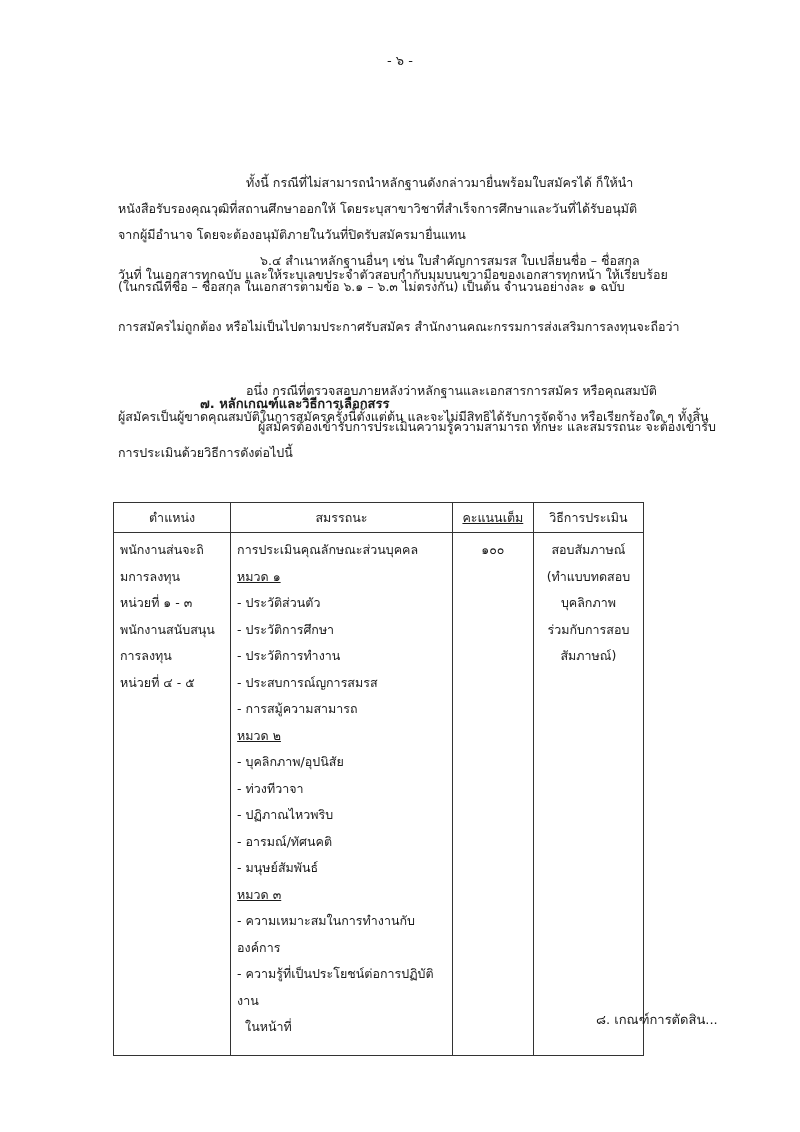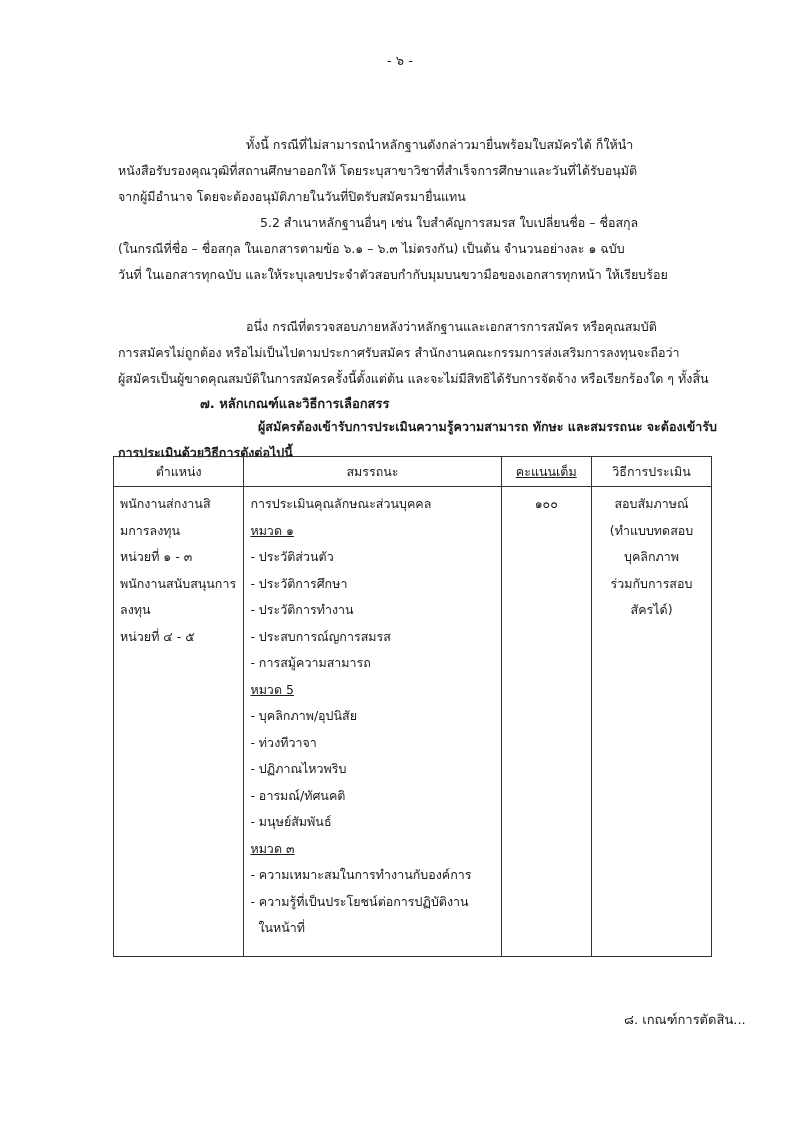--- a/index.html
+++ b/index.html
@@ -24,34 +24,34 @@
     text-align: center;
     font-size: 13px;
   }
   .para {
     position: absolute;
     left: 118px;
     width: 664px;
     line-height: 26px;
     white-space: nowrap;
   }
-  .indent { padding-left: 128px; }
+  .indent { padding-left: 128px; margin-top: 38px; }
   .line { display: block; height: 26px; }
   .section-heading {
     position: absolute;
     left: 200px;
     top: 393px;
     font-weight: bold;
     font-size: 13px;
   }
   table.eval {
     position: absolute;
     left: 113px;
-    top: 456px;
-    width: 599px;
+    top: 502px;
+    width: 531px;
     border-collapse: collapse;
     font-size: 12.5px;
   }
   table.eval th, table.eval td {
     border: 1px solid #333;
     vertical-align: top;
     padding: 0;
   }
   table.eval th {
     font-weight: normal;
@@ -65,87 +65,87 @@
   .col-pos { width: 144px; }
   .col-comp { width: 295px; }
   .col-score { width: 100px; text-decoration: underline; }
   .col-method { width: 130px; }
   .cell-lines { padding: 4px 6px 14px 6px; line-height: 26.5px; }
   .cell-lines span { display: block; }
   .group-title { text-decoration: underline; }
   .center { text-align: center; }
   .footer-next {
     position: absolute;
-    left: 624px;
+    left: 596px;
     top: 1009px;
     font-size: 13px;
   }
 </style>
 </head>
 <body>
 
 <div class="page-num">- ๖ -</div>
 
 <div class="para" style="top:132px;">
   <span class="line indent">ทั้งนี้ กรณีที่ไม่สามารถนำหลักฐานดังกล่าวมายื่นพร้อมใบสมัครได้ ก็ให้นำ</span>
   <span class="line">หนังสือรับรองคุณวุฒิที่สถานศึกษาออกให้ โดยระบุสาขาวิชาที่สำเร็จการศึกษาและวันที่ได้รับอนุมัติ</span>
   <span class="line">จากผู้มีอำนาจ โดยจะต้องอนุมัติภายในวันที่ปิดรับสมัครมายื่นแทน</span>
 </div>
 
 <div class="para" style="top:210px;">
-  <span class="line indent" style="padding-left:142px;">5.2 สำเนาหลักฐานอื่นๆ เช่น ใบสำคัญการสมรส ใบเปลี่ยนชื่อ – ชื่อสกุล</span>
+  <span class="line indent" style="padding-left:142px;">๖.๔ สำเนาหลักฐานอื่นๆ เช่น ใบสำคัญการสมรส ใบเปลี่ยนชื่อ – ชื่อสกุล</span>
   <span class="line">(ในกรณีที่ชื่อ – ชื่อสกุล ในเอกสารตามข้อ ๖.๑ – ๖.๓ ไม่ตรงกัน) เป็นต้น จำนวนอย่างละ ๑ ฉบับ</span>
 </div>
 
 <div class="para" style="top:262px;">
   <span class="line">วันที่ ในเอกสารทุกฉบับ และให้ระบุเลขประจำตัวสอบกำกับมุมบนขวามือของเอกสารทุกหน้า ให้เรียบร้อย</span>
 </div>
 
 <div class="para" style="top:314px;">
+  <span class="line">การสมัครไม่ถูกต้อง หรือไม่เป็นไปตามประกาศรับสมัคร สำนักงานคณะกรรมการส่งเสริมการลงทุนจะถือว่า</span>
   <span class="line indent">อนึ่ง กรณีที่ตรวจสอบภายหลังว่าหลักฐานและเอกสารการสมัคร หรือคุณสมบัติ</span>
-  <span class="line">การสมัครไม่ถูกต้อง หรือไม่เป็นไปตามประกาศรับสมัคร สำนักงานคณะกรรมการส่งเสริมการลงทุนจะถือว่า</span>
   <span class="line">ผู้สมัครเป็นผู้ขาดคุณสมบัติในการสมัครครั้งนี้ตั้งแต่ต้น และจะไม่มีสิทธิได้รับการจัดจ้าง หรือเรียกร้องใด ๆ ทั้งสิ้น</span>
 </div>
 
 <div class="section-heading">๗. หลักเกณฑ์และวิธีการเลือกสรร</div>
 
-<div class="para" style="top:414px;font-weight:bold;">
+<div class="para" style="top:414px;">
   <span class="line" style="padding-left:140px;">ผู้สมัครต้องเข้ารับการประเมินความรู้ความสามารถ ทักษะ และสมรรถนะ จะต้องเข้ารับ</span>
   <span class="line">การประเมินด้วยวิธีการดังต่อไปนี้</span>
 </div>
 
 <table class="eval">
   <thead>
     <tr>
       <th class="col-pos">ตำแหน่ง</th>
       <th class="col-comp">สมรรถนะ</th>
       <th class="col-score">คะแนนเต็ม</th>
       <th class="col-method">วิธีการประเมิน</th>
     </tr>
   </thead>
   <tbody>
     <tr style="height:427px;">
       <td>
         <div class="cell-lines">
-          <span>พนักงานส่กงานสิมการลงทุน</span>
+          <span>พนักงานส่นจะถิมการลงทุน</span>
           <span>หน่วยที่ ๑ - ๓</span>
           <span>พนักงานสนับสนุนการลงทุน</span>
           <span>หน่วยที่ ๔ - ๕</span>
         </div>
       </td>
       <td>
         <div class="cell-lines">
           <span>การประเมินคุณลักษณะส่วนบุคคล</span>
           <span class="group-title">หมวด ๑</span>
           <span>- ประวัติส่วนตัว</span>
           <span>- ประวัติการศึกษา</span>
           <span>- ประวัติการทำงาน</span>
           <span>- ประสบการณ์ญการสมรส</span>
           <span>- การสมู้ความสามารถ</span>
-          <span class="group-title">หมวด 5</span>
+          <span class="group-title">หมวด ๒</span>
           <span>- บุคลิกภาพ/อุปนิสัย</span>
           <span>- ท่วงทีวาจา</span>
           <span>- ปฏิภาณไหวพริบ</span>
           <span>- อารมณ์/ทัศนคติ</span>
           <span>- มนุษย์สัมพันธ์</span>
           <span class="group-title">หมวด ๓</span>
           <span>- ความเหมาะสมในการทำงานกับองค์การ</span>
           <span>- ความรู้ที่เป็นประโยชน์ต่อการปฏิบัติงาน</span>
           <span style="padding-left:8px;">  ในหน้าที่</span>
         </div>
@@ -154,20 +154,20 @@
         <div class="cell-lines center">
           <span>๑๐๐</span>
         </div>
       </td>
       <td>
         <div class="cell-lines center">
           <span>สอบสัมภาษณ์</span>
           <span>(ทำแบบทดสอบ</span>
           <span>บุคลิกภาพ</span>
           <span>ร่วมกับการสอบ</span>
-          <span>สัครได์)</span>
+          <span>สัมภาษณ์)</span>
         </div>
       </td>
     </tr>
   </tbody>
 </table>
 
 <div class="footer-next">๘. เกณฑ์การตัดสิน...</div>
 
 </body></html>

